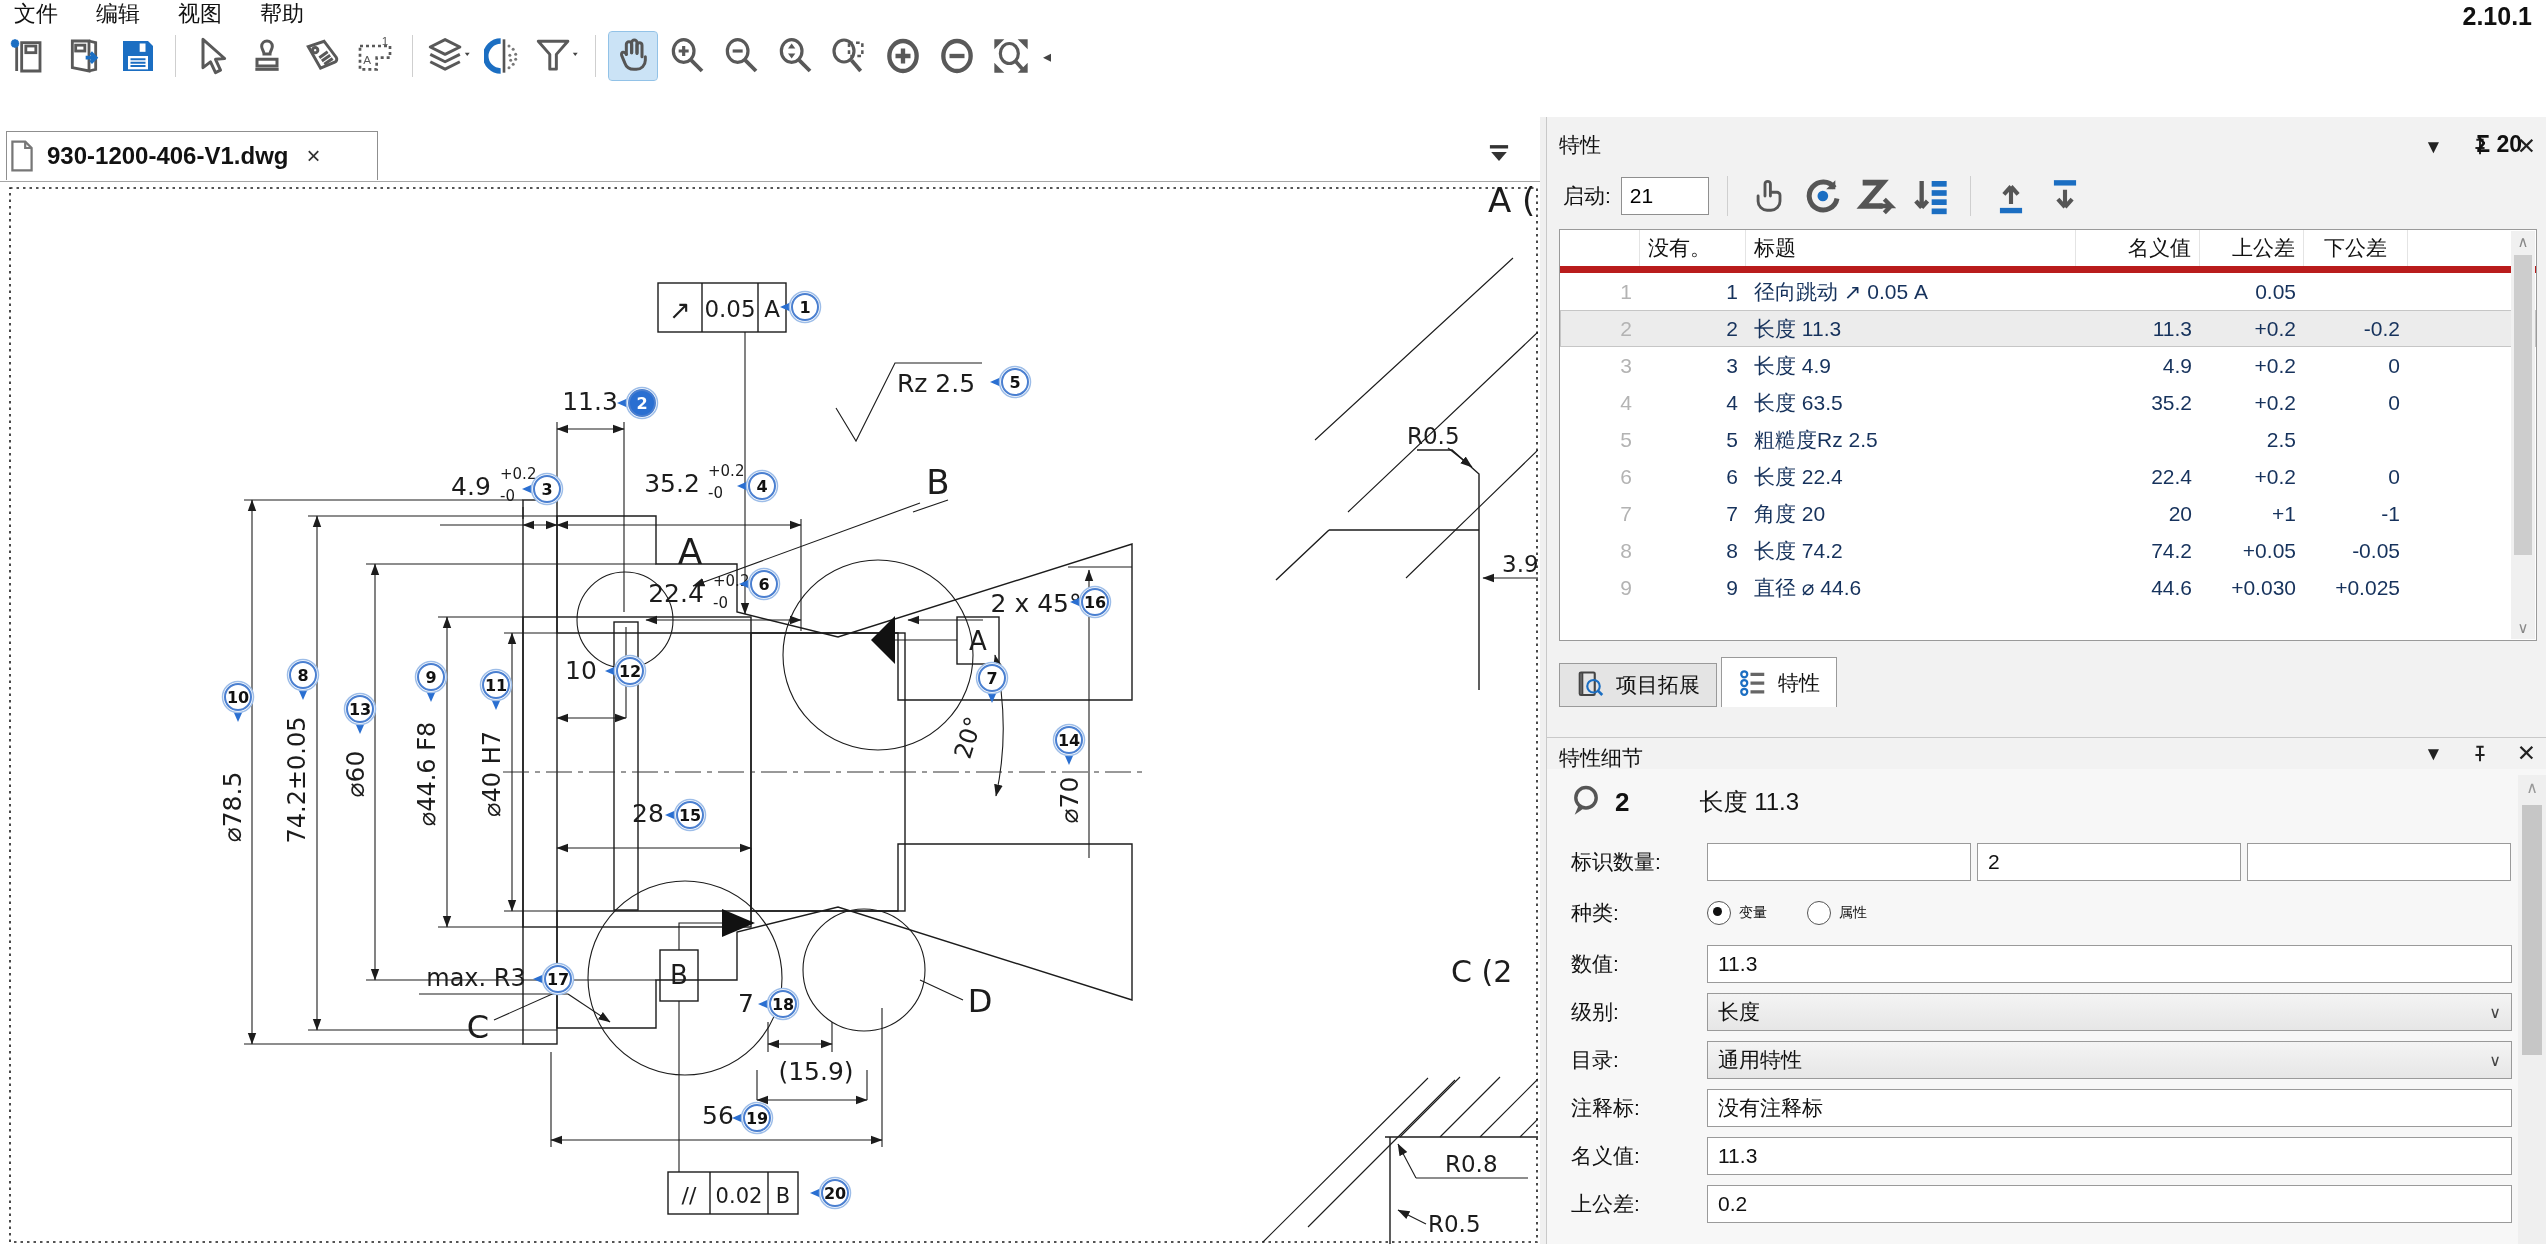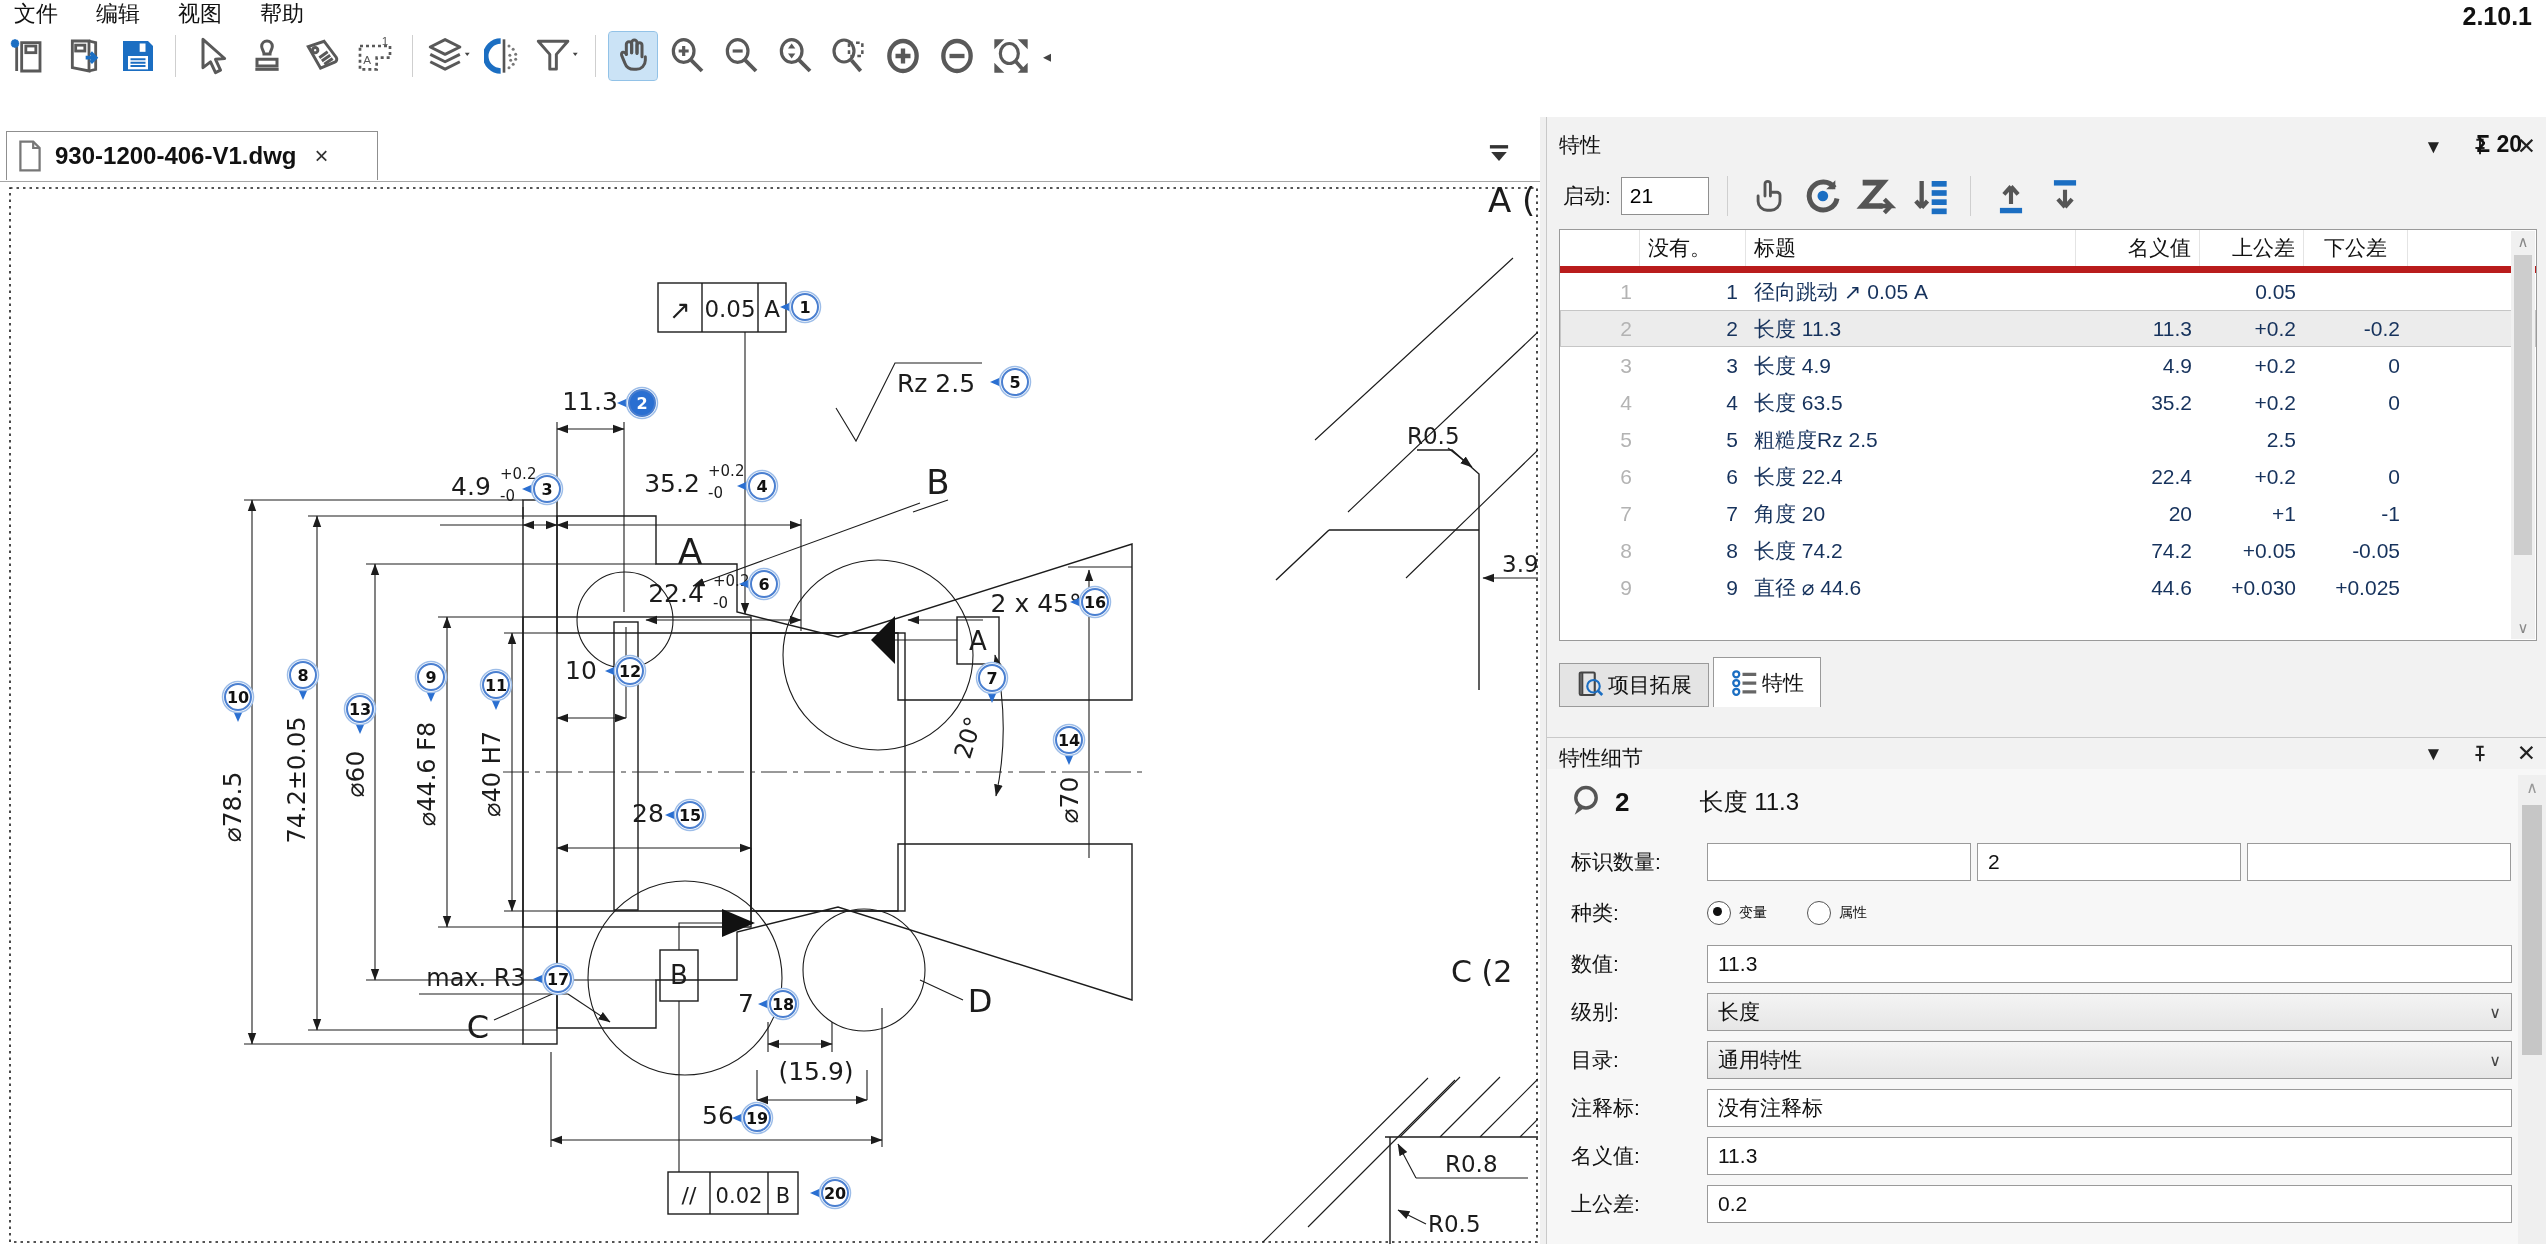--- a/index.html
+++ b/index.html
@@ -10,21 +10,21 @@
   #version{position:absolute;right:14px;top:2px;font-size:25px;font-weight:bold;color:#111;}
   
   #toolbar{position:absolute;left:0;top:30px;width:2546px;height:52px;background:#fff;display:flex;align-items:center;gap:6px;padding-left:6px;}
   .tbtn{width:48px;height:48px;display:flex;align-items:center;justify-content:center;border-radius:3px;}
   .tbtn.active{background:#cbe3f6;outline:1px solid #92c2e7;}
   .tsep{width:1px;height:42px;background:#cfcfcf;margin:0 7px;}
   .tbtn svg{display:block;}
   .collapse-arrow{font-size:16px;color:#444;margin-left:2px;}
   
   #tabbar{position:absolute;left:0;top:131px;width:1540px;height:50px;border-bottom:1px solid #a6a6a6;background:#fff;}
-  #doc-tab{position:absolute;left:6px;top:0;height:49px;width:372px;background:#fff;border:1px solid #8f8f8f;border-bottom:none;display:flex;align-items:center;gap:12px;padding:0 10px;box-sizing:border-box;}
+  #doc-tab{position:absolute;left:6px;top:0;height:49px;width:372px;background:#fff;border:1px solid #8f8f8f;border-bottom:none;display:flex;align-items:center;gap:12px;padding:0 2px;box-sizing:border-box;}
   #doc-tab .tlabel{font-size:24px;font-weight:bold;color:#111;}
   #doc-tab .tclose{font-size:24px;color:#333;margin-left:6px;}
   #tab-list-btn{position:absolute;right:28px;top:8px;color:#333;}
   
   #canvas{position:absolute;left:8px;top:182px;width:1530px;height:1062px;background:#fff;}
   #splitter{position:absolute;left:1540px;top:117px;width:6px;height:1127px;background:#f0f0f0;border-right:1px solid #c9c9c9;}
   
   #panel{position:absolute;left:1547px;top:117px;width:999px;height:1127px;background:#f2f2f2;}
   .phead{position:absolute;left:0;width:999px;height:30px;font-size:21px;color:#111;padding-left:12px;box-sizing:border-box;}
   .phead .picons{position:absolute;right:10px;top:2px;display:flex;gap:26px;align-items:center;color:#222;}
@@ -44,21 +44,21 @@
   .trow .c{padding:0 8px;white-space:nowrap;overflow:hidden;}
   .trow .idx{color:#b3b3b3;text-align:right;}
   .trow .num,.trow .r{text-align:right;}
   .trow.sel{background:#ececec;box-shadow:inset 0 0 0 1px #c6c6c6;}
   #tbl-scroll{position:absolute;right:1px;top:1px;width:24px;height:408px;background:#f0f0f0;}
   #tbl-scroll .sarrow{width:24px;height:22px;text-align:center;color:#888;font-size:15px;line-height:22px;}
   #tbl-scroll .sthumb{position:absolute;left:3px;top:24px;width:18px;height:300px;background:#cdcdcd;}
   #tbl-scroll .sdown{position:absolute;bottom:0;}
   
   #ptabs{position:absolute;left:12px;top:540px;display:flex;align-items:flex-end;gap:4px;}
-  .ptab{height:44px;display:flex;align-items:center;gap:2px;padding:0 16px;font-size:21px;color:#111;border:1px solid #9a9a9a;box-sizing:border-box;}
+  .ptab{height:44px;display:flex;align-items:center;gap:10px;padding:0 16px;font-size:21px;color:#111;border:1px solid #9a9a9a;box-sizing:border-box;}
   .ptab.inactive{background:#e4e4e4;}
   .ptab.active{background:#fff;height:50px;border-bottom:none;}
   
   #dhead{top:620px;}
   #dbody{position:absolute;left:0;top:652px;width:999px;height:475px;background:#f7f7f7;}
   #dtitle{position:absolute;left:24px;top:16px;display:flex;align-items:center;gap:14px;}
   #dtitle .bnum{font-size:26px;font-weight:bold;color:#111;}
   #dtitle .btitle{font-size:24px;color:#111;margin-left:56px;}
   .drow{position:absolute;left:24px;display:flex;align-items:center;}
   .dlabel{width:136px;font-size:21px;color:#111;flex:0 0 auto;}

